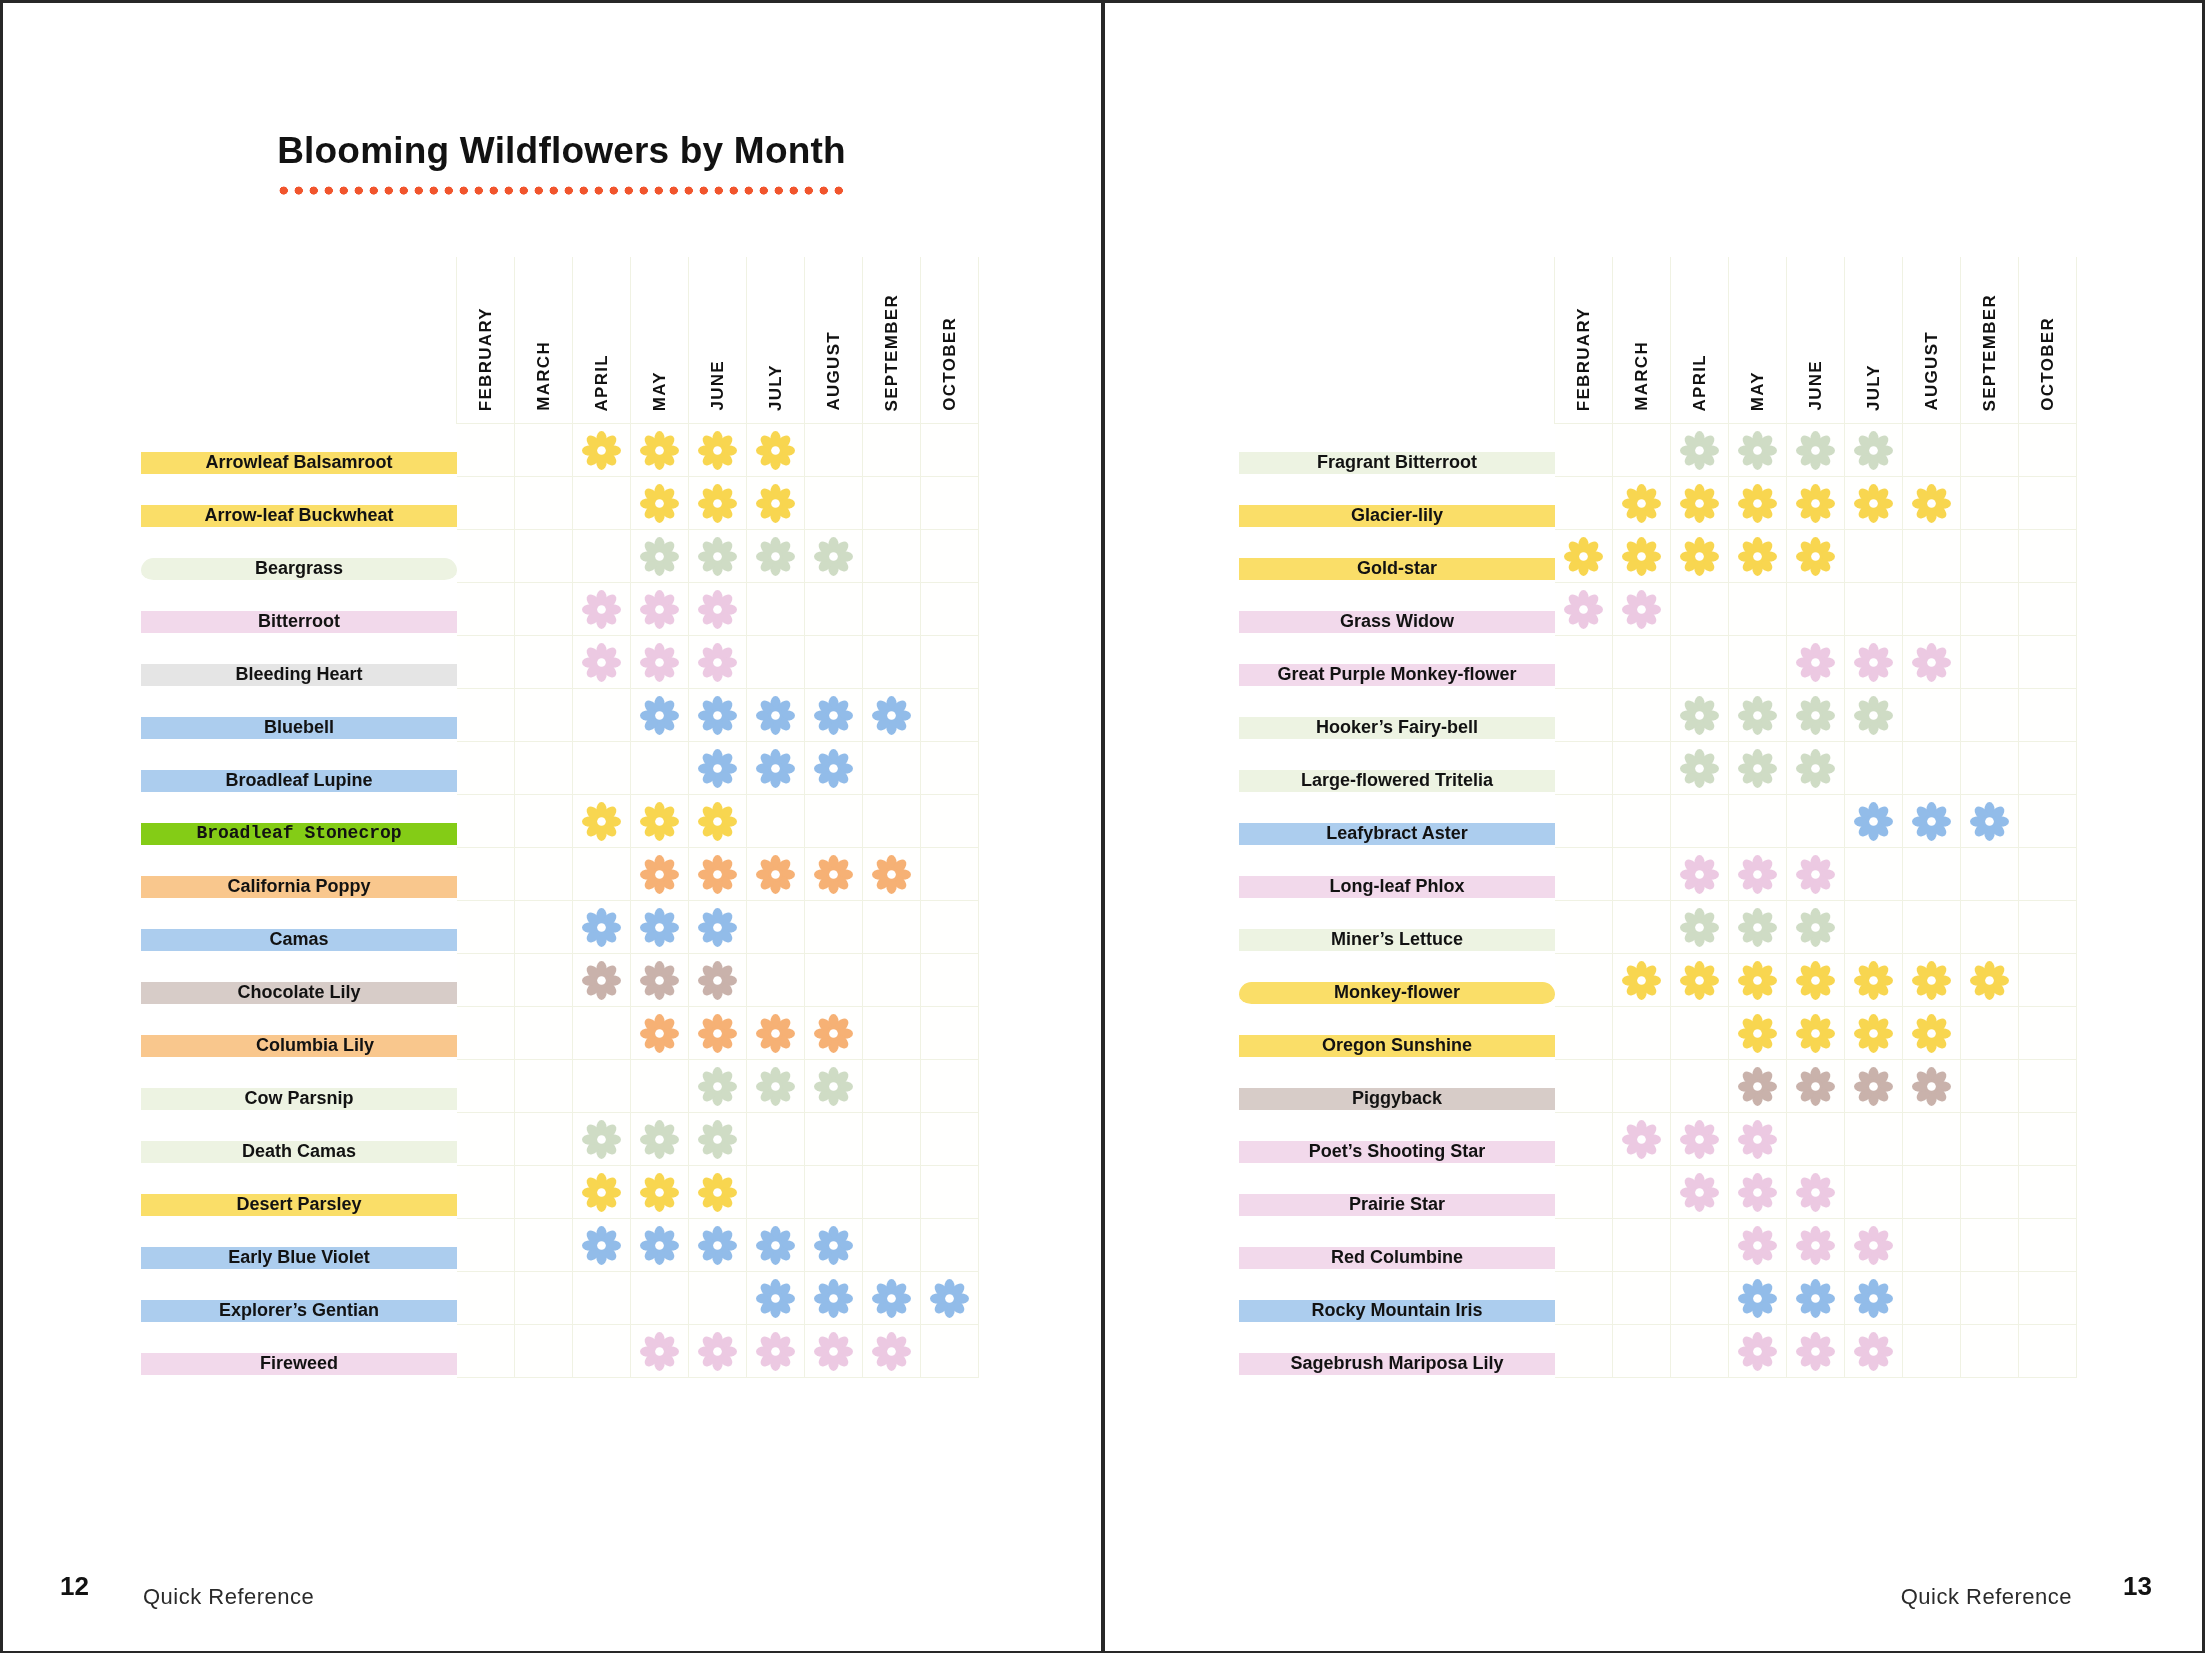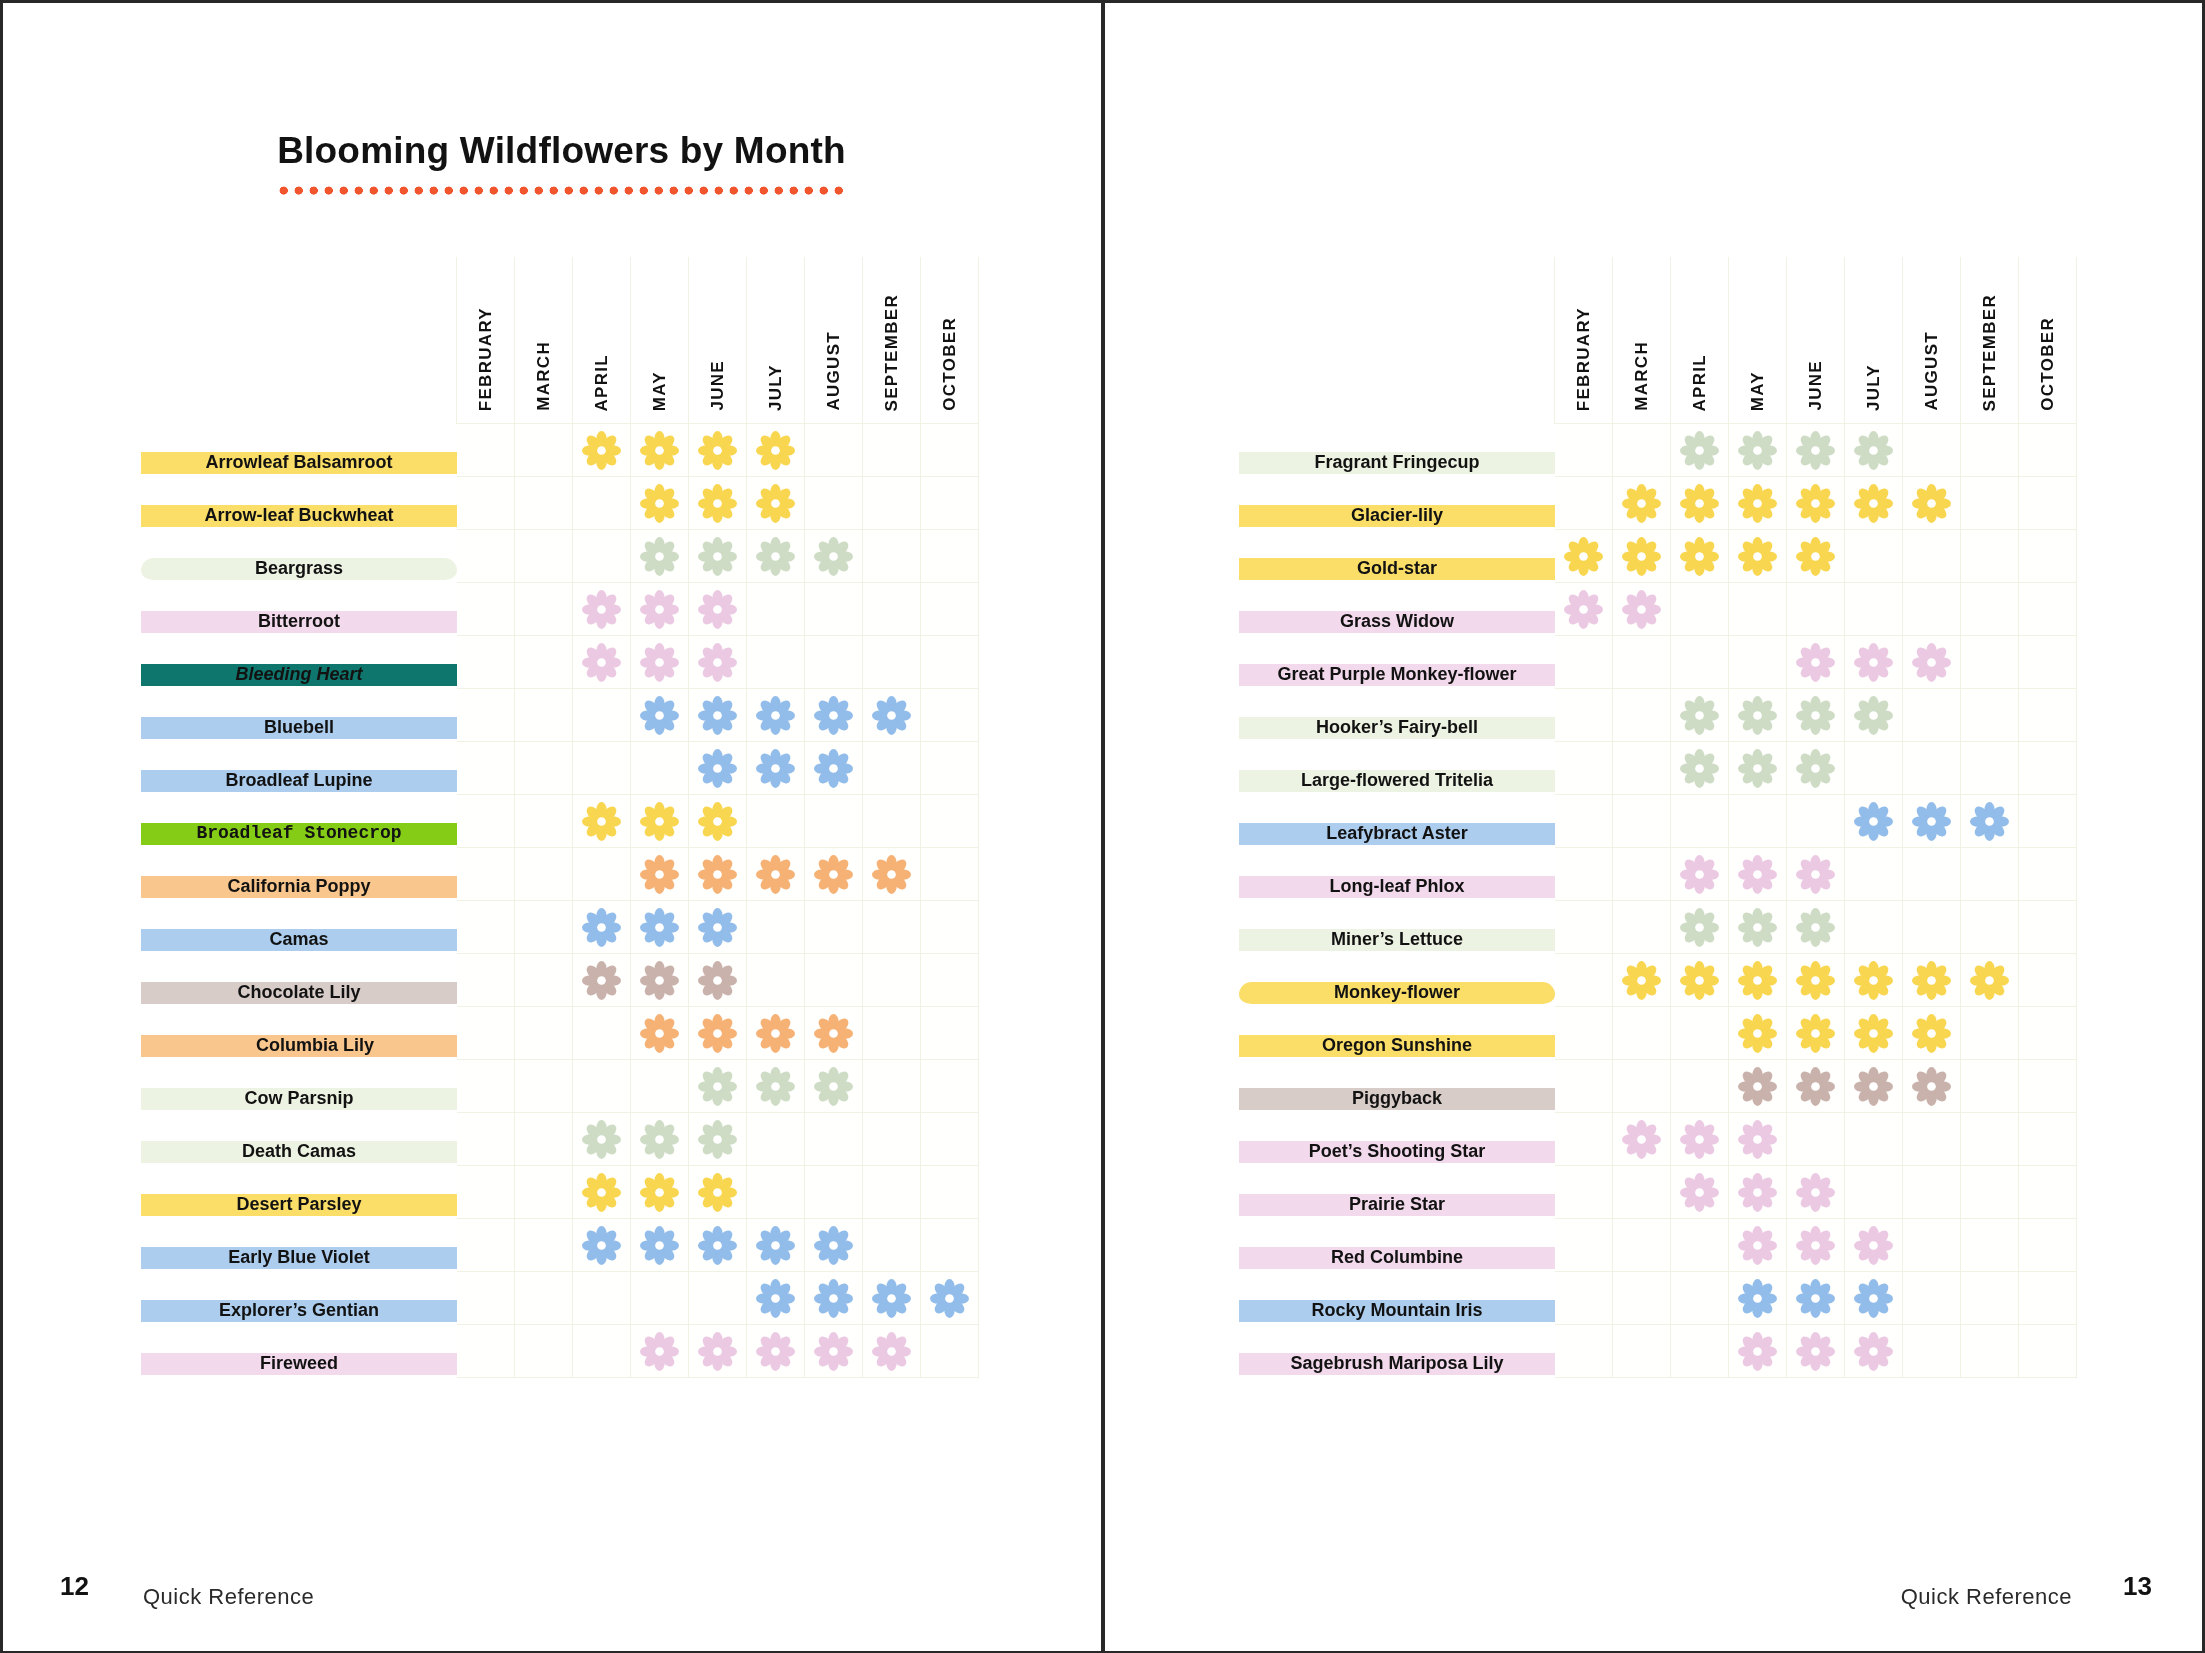--- a/index.html
+++ b/index.html
@@ -320,21 +320,21 @@
               <ellipse cx="0" cy="-15" rx="7" ry="11" transform="rotate(315)"></ellipse>
             </g>
             <circle r="10"></circle>
             <circle r="5.8" fill="#FFFFFF"></circle>
           </svg>
         </div>
         <div class="bloom-cell"></div>
         <div class="bloom-cell"></div>
         <div class="bloom-cell"></div>
         <div class="bloom-cell"></div>
-        <div class="row-label" style="background: #0f766e; font-style: italic;">Bleeding Heart</div>
+        <div class="row-label" style="background: #e5e5e5;">Bleeding Heart</div>
         <div class="bloom-cell"></div>
         <div class="bloom-cell"></div>
         <div class="bloom-cell">
           <svg class="flower" width="39" height="39" viewBox="-26 -26 52 52" fill="#ECC9E2">
             <g>
               <ellipse cx="0" cy="-15" rx="7" ry="11" transform="rotate(0)"></ellipse>
               <ellipse cx="0" cy="-15" rx="7" ry="11" transform="rotate(45)"></ellipse>
               <ellipse cx="0" cy="-15" rx="7" ry="11" transform="rotate(90)"></ellipse>
               <ellipse cx="0" cy="-15" rx="7" ry="11" transform="rotate(135)"></ellipse>
               <ellipse cx="0" cy="-15" rx="7" ry="11" transform="rotate(180)"></ellipse>
@@ -1279,21 +1279,21 @@
         </div>
         <div class="month-cell">
           <span class="month-text">AUGUST</span>
         </div>
         <div class="month-cell">
           <span class="month-text">SEPTEMBER</span>
         </div>
         <div class="month-cell">
           <span class="month-text">OCTOBER</span>
         </div>
-        <div class="row-label" style="background: rgb(237, 243, 226);">Fragrant Fringecup</div>
+        <div class="row-label" style="background: rgb(237, 243, 226);">Fragrant Bitterroot</div>
         <div class="bloom-cell"></div>
         <div class="bloom-cell"></div>
         <div class="bloom-cell">
           <svg class="flower" width="39" height="39" viewBox="-26 -26 52 52" fill="#CFDCC5">
             <g>
               <ellipse cx="0" cy="-15" rx="7" ry="11" transform="rotate(0)"></ellipse>
               <ellipse cx="0" cy="-15" rx="7" ry="11" transform="rotate(45)"></ellipse>
               <ellipse cx="0" cy="-15" rx="7" ry="11" transform="rotate(90)"></ellipse>
               <ellipse cx="0" cy="-15" rx="7" ry="11" transform="rotate(135)"></ellipse>
               <ellipse cx="0" cy="-15" rx="7" ry="11" transform="rotate(180)"></ellipse>

